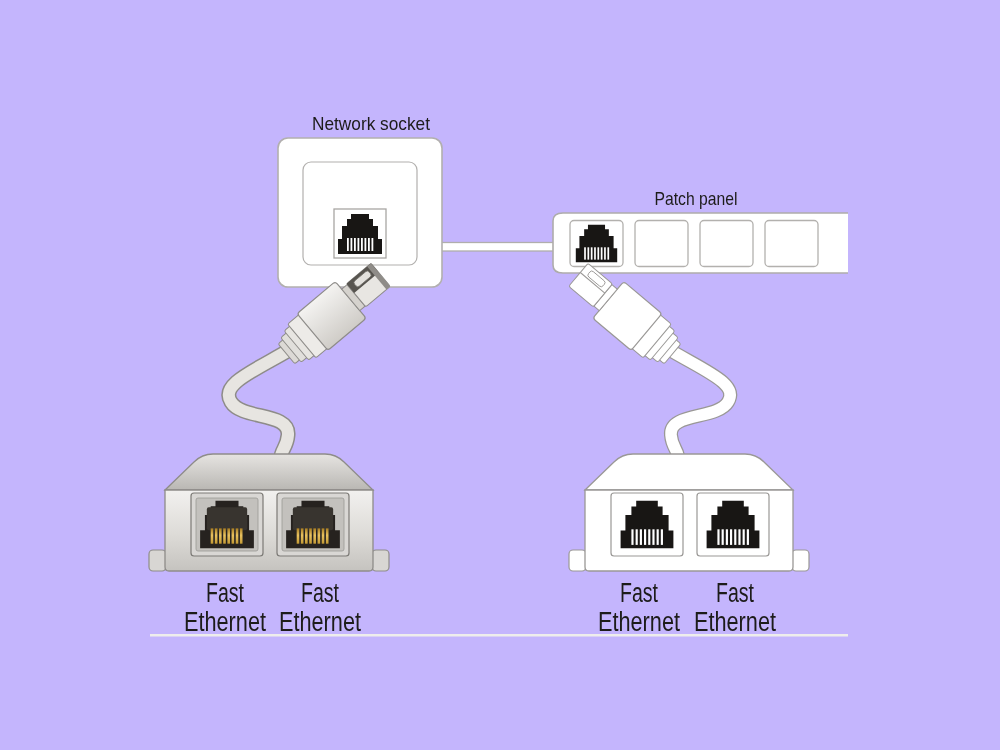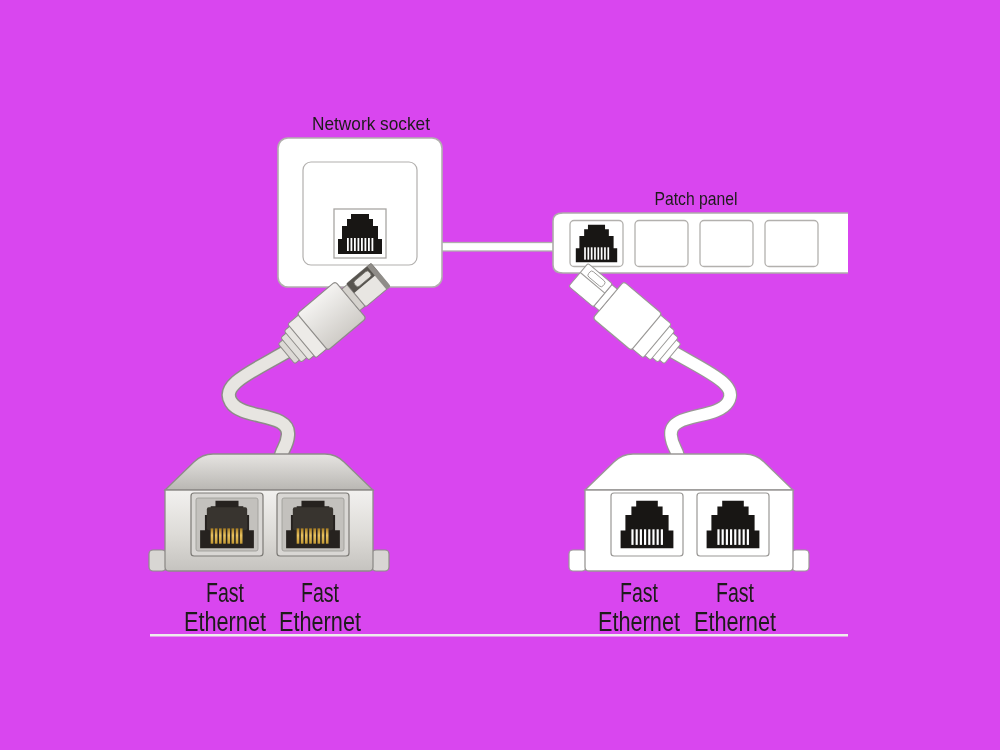--- a/index.html
+++ b/index.html
@@ -1,18 +1,18 @@
 <!DOCTYPE html>
 <html><head>
 <meta charset="utf-8">
 <style>
   html,body { margin:0; padding:0; background:#ffffff; }
   .stage {
     width:1000px; height:750px; position:relative;
-    background:#d946ef; overflow:hidden;
+    background:#c4b5fd; overflow:hidden;
     font-family:"Liberation Sans", sans-serif;
   }
   svg text {
     font-family:"Liberation Sans", sans-serif;
     fill:#1d1c1a;
   }
   .lbl-small { font-size:19px; }
   .lbl-port  { font-size:27px; }
 </style>
 </head>

